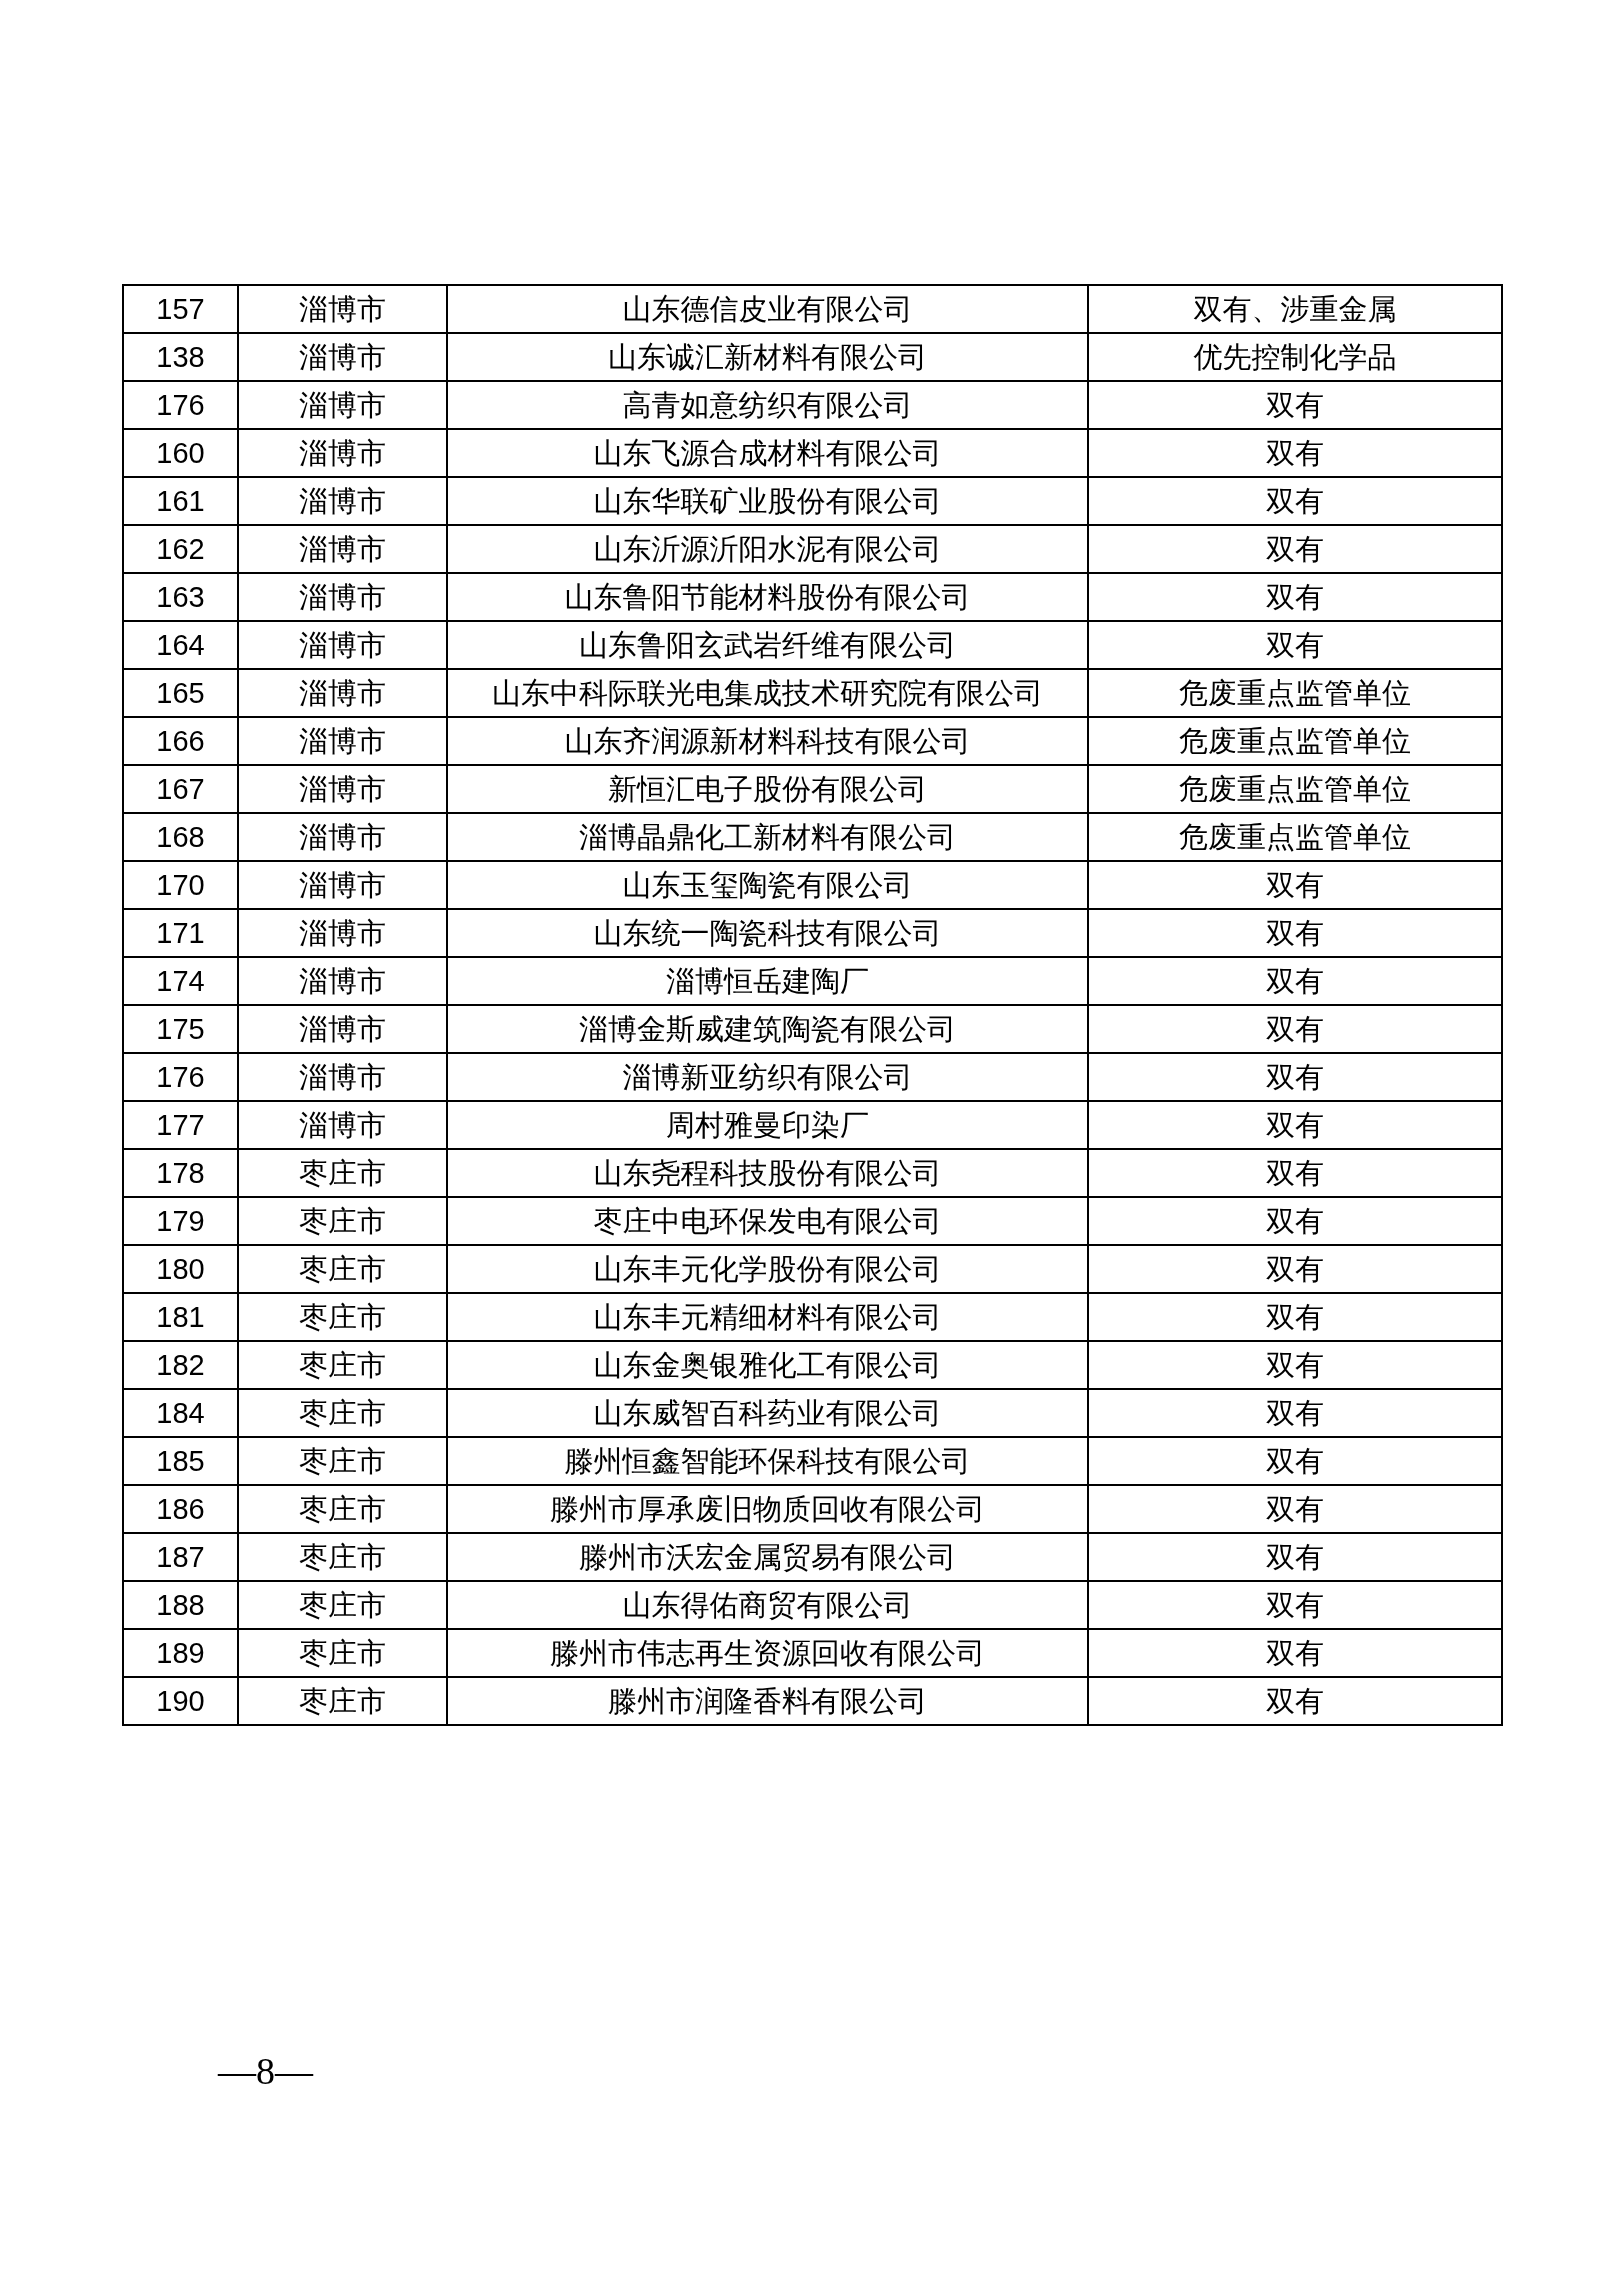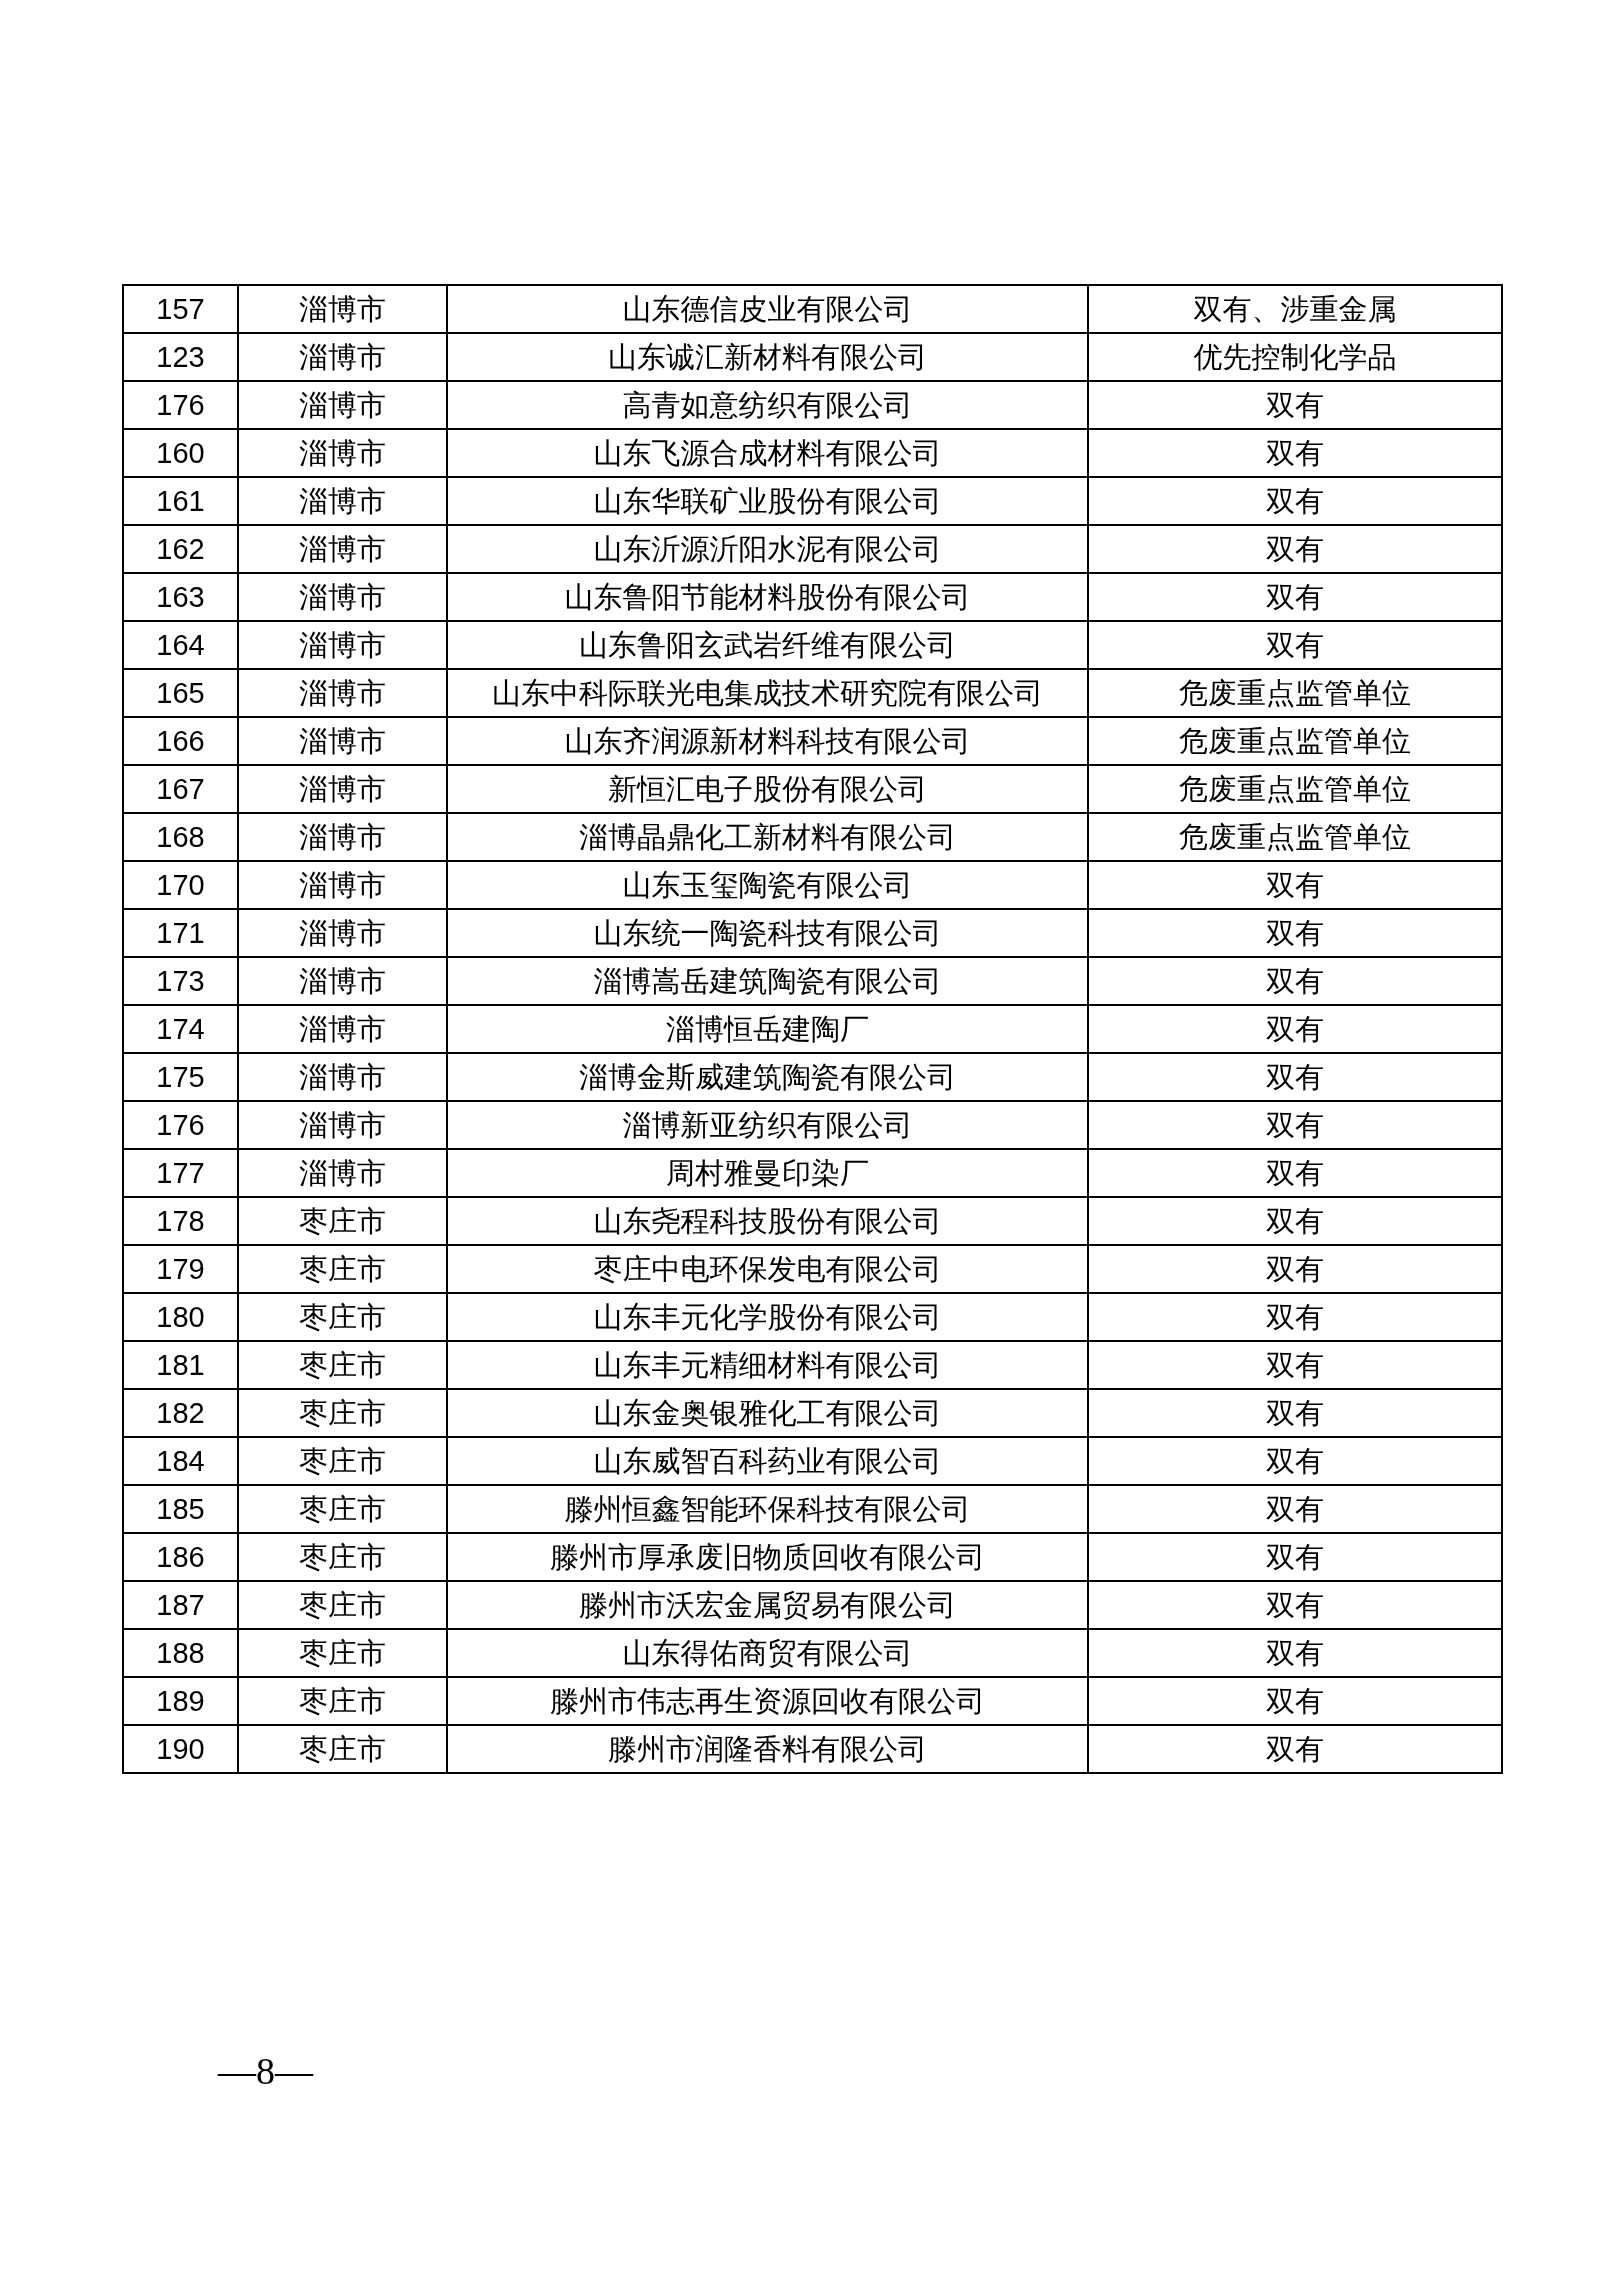--- a/index.html
+++ b/index.html
@@ -52,21 +52,21 @@
         <col class="c-type">
     </colgroup>
     <tbody id="rows">
         <tr>
           <td class="no">157</td>
           <td>淄博市</td>
           <td>山东德信皮业有限公司</td>
           <td>双有、涉重金属</td>
         </tr>
         <tr>
-          <td class="no">123</td>
+          <td class="no">138</td>
           <td>淄博市</td>
           <td>山东诚汇新材料有限公司</td>
           <td>优先控制化学品</td>
         </tr>
         <tr>
           <td class="no">176</td>
           <td>淄博市</td>
           <td>高青如意纺织有限公司</td>
           <td>双有</td>
         </tr>
@@ -130,26 +130,20 @@
           <td>山东玉玺陶瓷有限公司</td>
           <td>双有</td>
         </tr>
         <tr>
           <td class="no">171</td>
           <td>淄博市</td>
           <td>山东统一陶瓷科技有限公司</td>
           <td>双有</td>
         </tr>
         <tr>
-          <td class="no">173</td>
-          <td>淄博市</td>
-          <td>淄博嵩岳建筑陶瓷有限公司</td>
-          <td>双有</td>
-        </tr>
-        <tr>
           <td class="no">174</td>
           <td>淄博市</td>
           <td>淄博恒岳建陶厂</td>
           <td>双有</td>
         </tr>
         <tr>
           <td class="no">175</td>
           <td>淄博市</td>
           <td>淄博金斯威建筑陶瓷有限公司</td>
           <td>双有</td>

